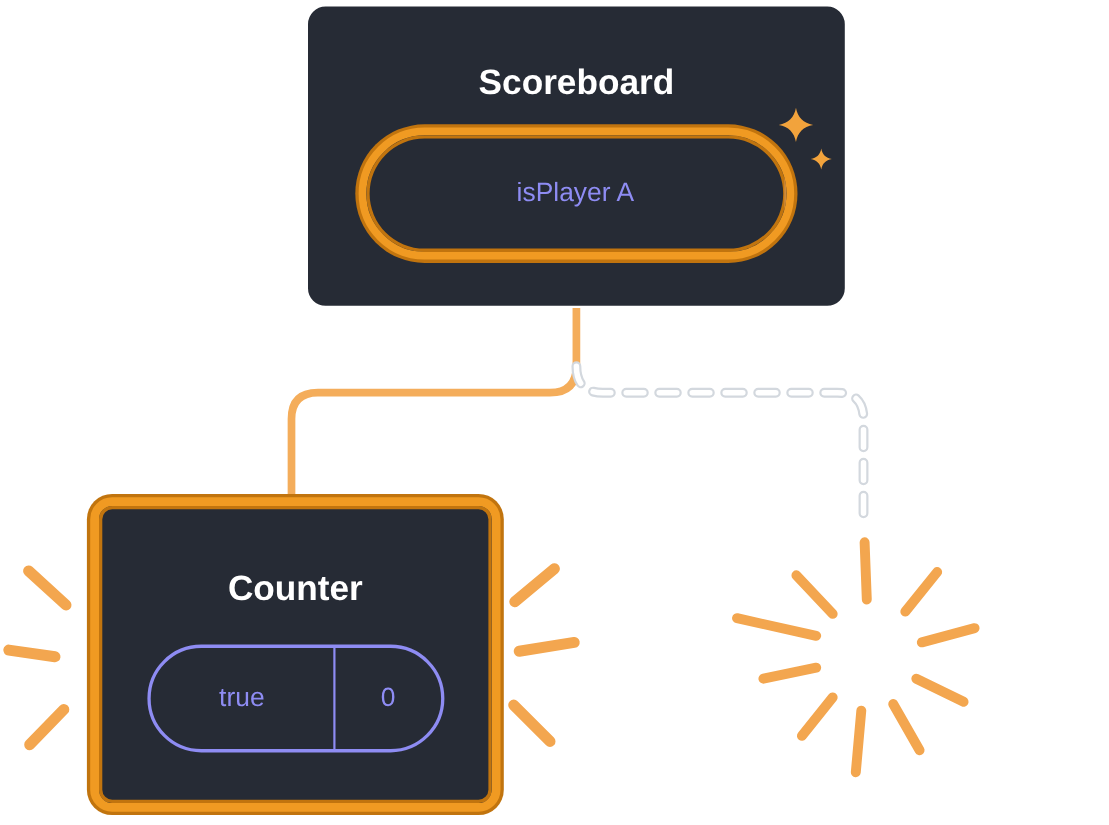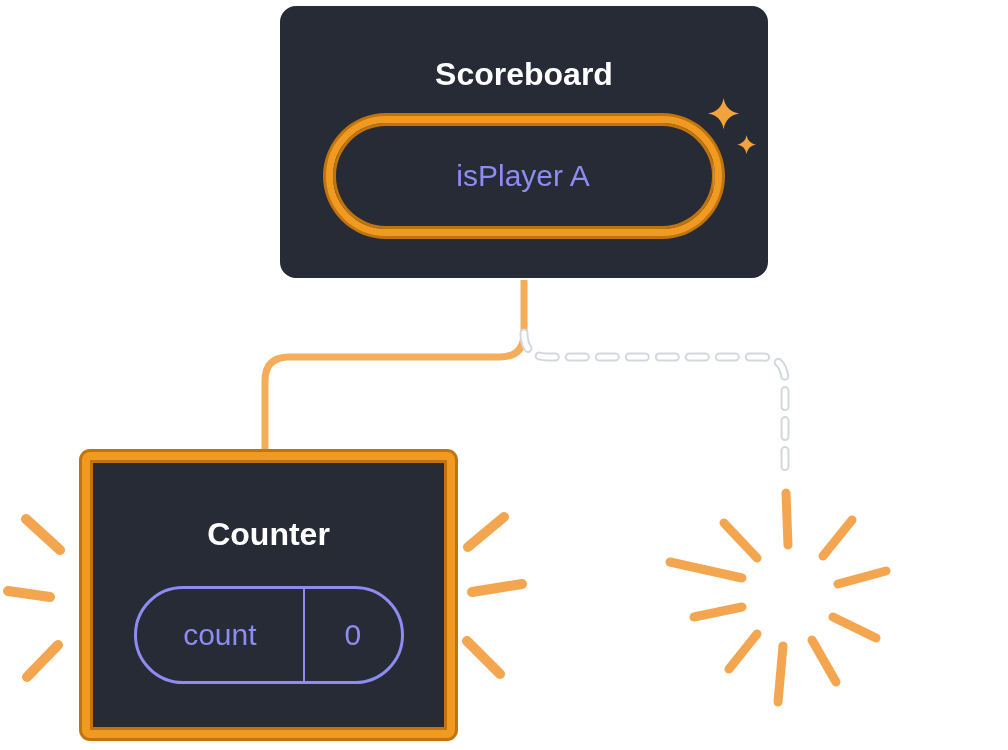--- a/index.html
+++ b/index.html
@@ -23,21 +23,21 @@
   }
   .scoreboard-card {
     left: 278px; top: 4px;
     width: 492px; height: 276px;
     border-radius: 18px;
     border: 2px solid #ffffff;
   }
   .counter-card {
     left: 82px; top: 452px;
     width: 373px; height: 286px;
-    border-radius: 8px;
+    border-radius: 20px;
     border: 8px solid #F09A22;
     box-shadow: 0 0 0 3px #C1740E, inset 0 0 0 3px #C1740E;
   }
   .card-title {
     color: #ffffff;
     font-size: 32px;
     font-weight: 600;
     text-align: center;
     line-height: 36px;
   }
@@ -64,21 +64,21 @@
   .pill-purple {
     top: 126px;
     width: 270px; height: 98px;
     border: 3px solid #8e8cf3;
   }
   .pill-seg {
     display: flex;
     align-items: center;
     justify-content: center;
     color: #8e8cf3;
-    font-size: 30px;
+    font-size: 24px;
   }
   .pill-key { flex: 1.75; }
   .pill-val { flex: 1; }
   .pill-val.bold { font-weight: 700; }
   .pill-divider { width: 2px; }
   .pill-orange .pill-divider { background: #CE8B3C; }
   .pill-purple .pill-divider { background: #8e8cf3; }
 
   .sparkles {
     position: absolute;
@@ -134,19 +134,19 @@
     </div>
     <svg class="sparkles" viewBox="0 0 64 76" aria-hidden="true">
       <path fill="#F2A33C" transform="translate(8,14) scale(1.3)" d="M12 0C13.2 6.8 17.2 10.8 24 12C17.2 13.2 13.2 17.2 12 24C10.8 17.2 6.8 13.2 0 12C6.8 10.8 10.8 6.8 12 0Z"></path>
       <path fill="#F2A33C" transform="translate(37,51) scale(0.8)" d="M12 0C13.2 6.8 17.2 10.8 24 12C17.2 13.2 13.2 17.2 12 24C10.8 17.2 6.8 13.2 0 12C6.8 10.8 10.8 6.8 12 0Z"></path>
     </svg>
   </div>
 
   <div class="card counter-card">
     <div class="card-title">Counter</div>
     <div class="state-pill pill-purple">
-      <span class="pill-seg pill-key">count</span>
+      <span class="pill-seg pill-key">true</span>
       <span class="pill-divider"></span>
       <span class="pill-seg pill-val">0</span>
     </div>
   </div>
 
 </div>
 
 </body></html>

